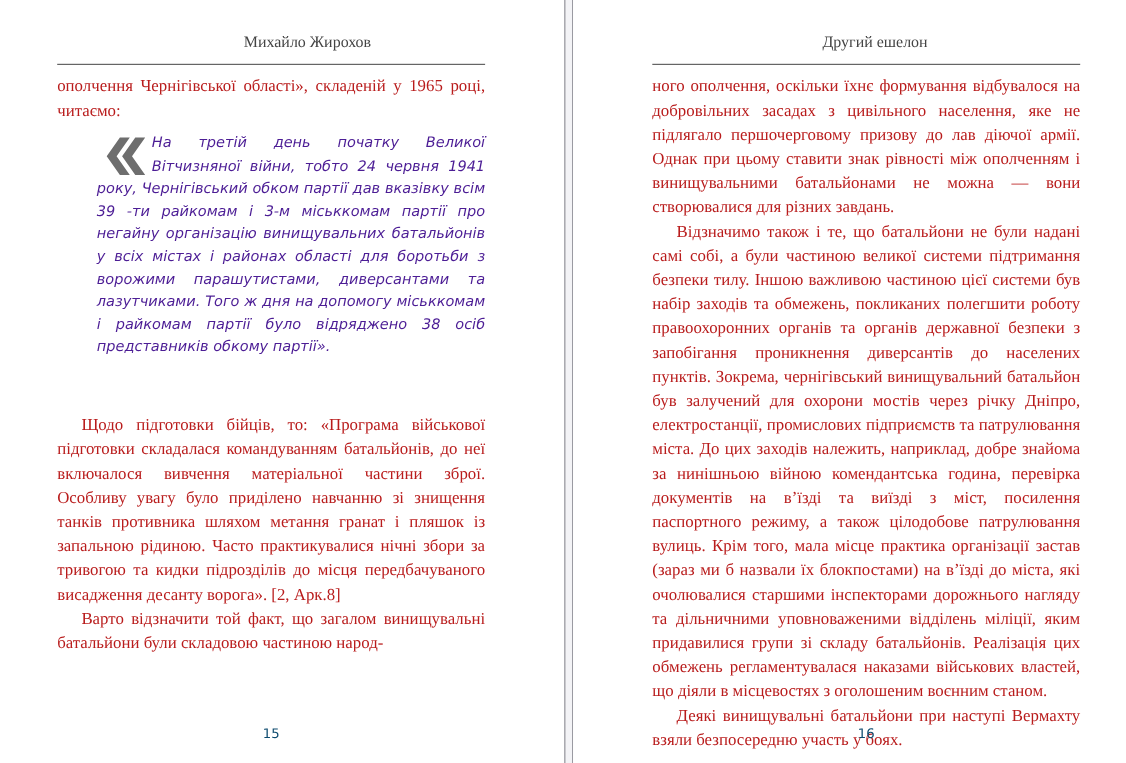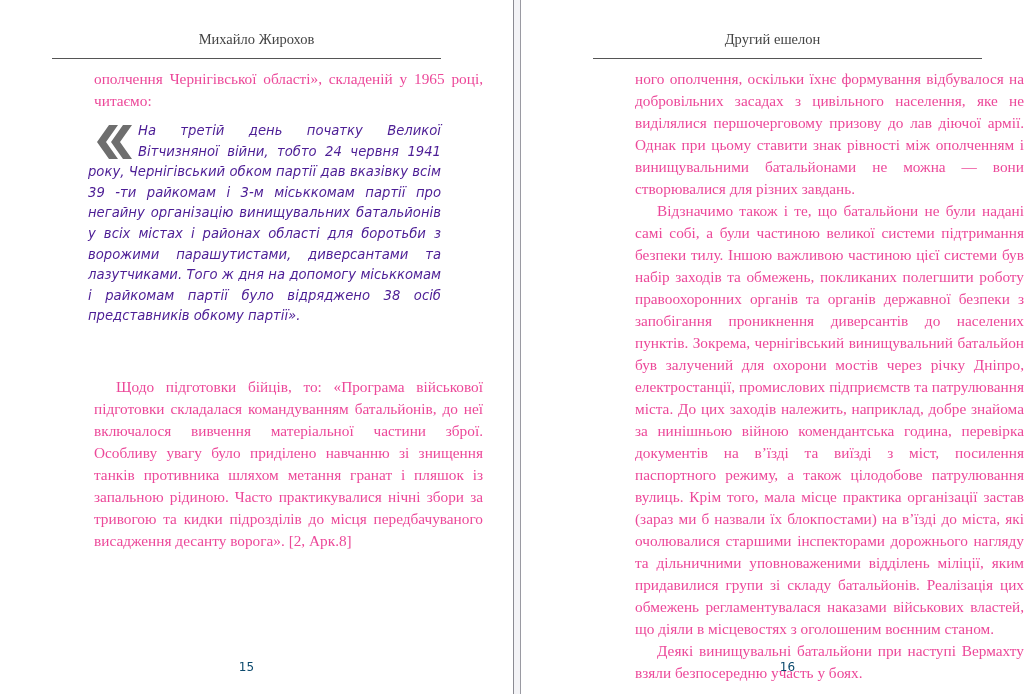--- a/index.html
+++ b/index.html
@@ -4,21 +4,21 @@
 <style>
   html, body { margin: 0; padding: 0; }
   body {
     width: 1024px; height: 694px; overflow: hidden;
     background: #ffffff;
     font-family: "DejaVu Serif", "Liberation Serif", serif;
     color: #3a3a3a;
     position: relative;
   }
   .spread { position: absolute; inset: 0; }
-  .page { position: absolute; top: 0; height: 694px; background: #ffffff; }
+  .page { position: absolute; top: 0; height: 694px; background: #ffffff; padding-left: 46px; }
   .page-left { left: 0; width: 513px; }
   .page-right { left: 521px; width: 503px; }
   .gutter {
     position: absolute; left: 513px; top: 0; width: 8px; height: 694px;
     background: #f3f3f6;
     border-left: 1px solid #8a8a92;
     border-right: 1px solid #9a9aa2;
     box-sizing: border-box;
   }
   .running-head {
@@ -26,23 +26,22 @@
     text-align: center; font-size: 13px; color: #444;
     font-family: "Liberation Serif", "DejaVu Serif", serif;
     font-size: 14.5px;
   }
   .head-rule { position: absolute; top: 58px; height: 1px; background: #555; }
   .page-left .head-rule { left: 52px; width: 389px; }
   .page-right .head-rule { left: 72px; width: 389px; }
   .body-text {
     position: absolute;
     font-family: "Liberation Serif", "DejaVu Serif", serif;
-    font-size: 15.3px; line-height: 22px; color: #ec4899;
+    font-size: 15.3px; line-height: 22px; color: #b91c1c;
     text-align: justify;
-    margin-left: 42px;
   }
   .page-left .body-text { left: 52px; width: 389px; }
   .page-right .body-text { left: 72px; width: 389px; }
   .body-text p { margin: 0; text-indent: 0; }
   .body-text p.ind { text-indent: 22px; }
   .quote {
     position: absolute; left: 88px; width: 353px; top: 121px;
     font-family: "DejaVu Sans", "Liberation Sans", sans-serif;
     font-style: italic; font-size: 13.2px; line-height: 20.6px;
     color: #4c1d95; text-align: justify;
@@ -77,33 +76,34 @@
     <div class="quote">
       <svg class="quote-mark" viewBox="0 0 40 38">
         <polygon points="15,2 24,2 12,19 24,36 15,36 3,19" fill="#6e6e6e"></polygon>
         <polygon points="29,2 38,2 26,19 38,36 29,36 17,19" fill="#6e6e6e"></polygon>
       </svg>
       <p>На третій день початку Великої Вітчизняної війни, тобто 24 червня 1941 року, Чернігівський обком партії дав вказівку всім 39 -ти райкомам і 3-м міськкомам партії про негайну організацію винищувальних батальйонів у всіх містах і районах області для боротьби з ворожими парашутистами, диверсантами та лазутчиками. Того ж дня на допомогу міськкомам і райкомам партії було відряджено 38 осіб представників обкому партії».</p>
     </div>
 
     <div class="body-text" style="top:376px;">
       <p class="ind">Щодо підготовки бійців, то: «Програма військової підготовки складалася командуванням батальйонів, до неї включалося вивчення матеріальної частини зброї. Особливу увагу було приділено навчанню зі знищення танків противника шляхом метання гранат і пляшок із запальною рідиною. Часто практикувалися нічні збори за тривогою та кидки підрозділів до місця передбачуваного висадження десанту ворога». [2, Арк.8]</p>
+      <p class="ind">Варто відзначити той факт, що загалом винищувальні батальйони були складовою частиною народ-</p>
     </div>
 
     <div class="folio">15</div>
   </div>
 
   <div class="gutter"></div>
 
   <div class="page page-right">
     <div class="running-head">Другий ешелон</div>
     <div class="head-rule"></div>
 
     <div class="body-text" style="top:68px;">
-      <p>ного ополчення, оскільки їхнє формування відбувалося на добровільних засадах з цивільного населення, яке не виділялися першочерговому призову до лав діючої армії. Однак при цьому ставити знак рівності між ополченням і винищувальними батальйонами не можна — вони створювалися для різних завдань.</p>
+      <p>ного ополчення, оскільки їхнє формування відбувалося на добровільних засадах з цивільного населення, яке не підлягало першочерговому призову до лав діючої армії. Однак при цьому ставити знак рівності між ополченням і винищувальними батальйонами не можна — вони створювалися для різних завдань.</p>
       <p class="ind">Відзначимо також і те, що батальйони не були надані самі собі, а були частиною великої системи підтримання безпеки тилу. Іншою важливою частиною цієї системи був набір заходів та обмежень, покликаних полегшити роботу правоохоронних органів та органів державної безпеки з запобігання проникнення диверсантів до населених пунктів. Зокрема, чернігівський винищувальний батальйон був залучений для охорони мостів через річку Дніпро, електростанції, промислових підприємств та патрулювання міста. До цих заходів належить, наприклад, добре знайома за нинішньою війною комендантська година, перевірка документів на в’їзді та виїзді з міст, посилення паспортного режиму, а також цілодобове патрулювання вулиць. Крім того, мала місце практика організації застав (зараз ми б назвали їх блокпостами) на в’їзді до міста, які очолювалися старшими інспекторами дорожнього нагляду та дільничними уповноваженими відділень міліції, яким придавилися групи зі складу батальйонів. Реалізація цих обмежень регламентувалася наказами військових властей, що діяли в місцевостях з оголошеним  воєнним станом.</p>
       <p class="ind">Деякі винищувальні батальйони при наступі Вермахту взяли безпосередню участь у боях.</p>
     </div>
 
     <div class="folio">16</div>
   </div>
 
 </div>
 
 </body></html>

